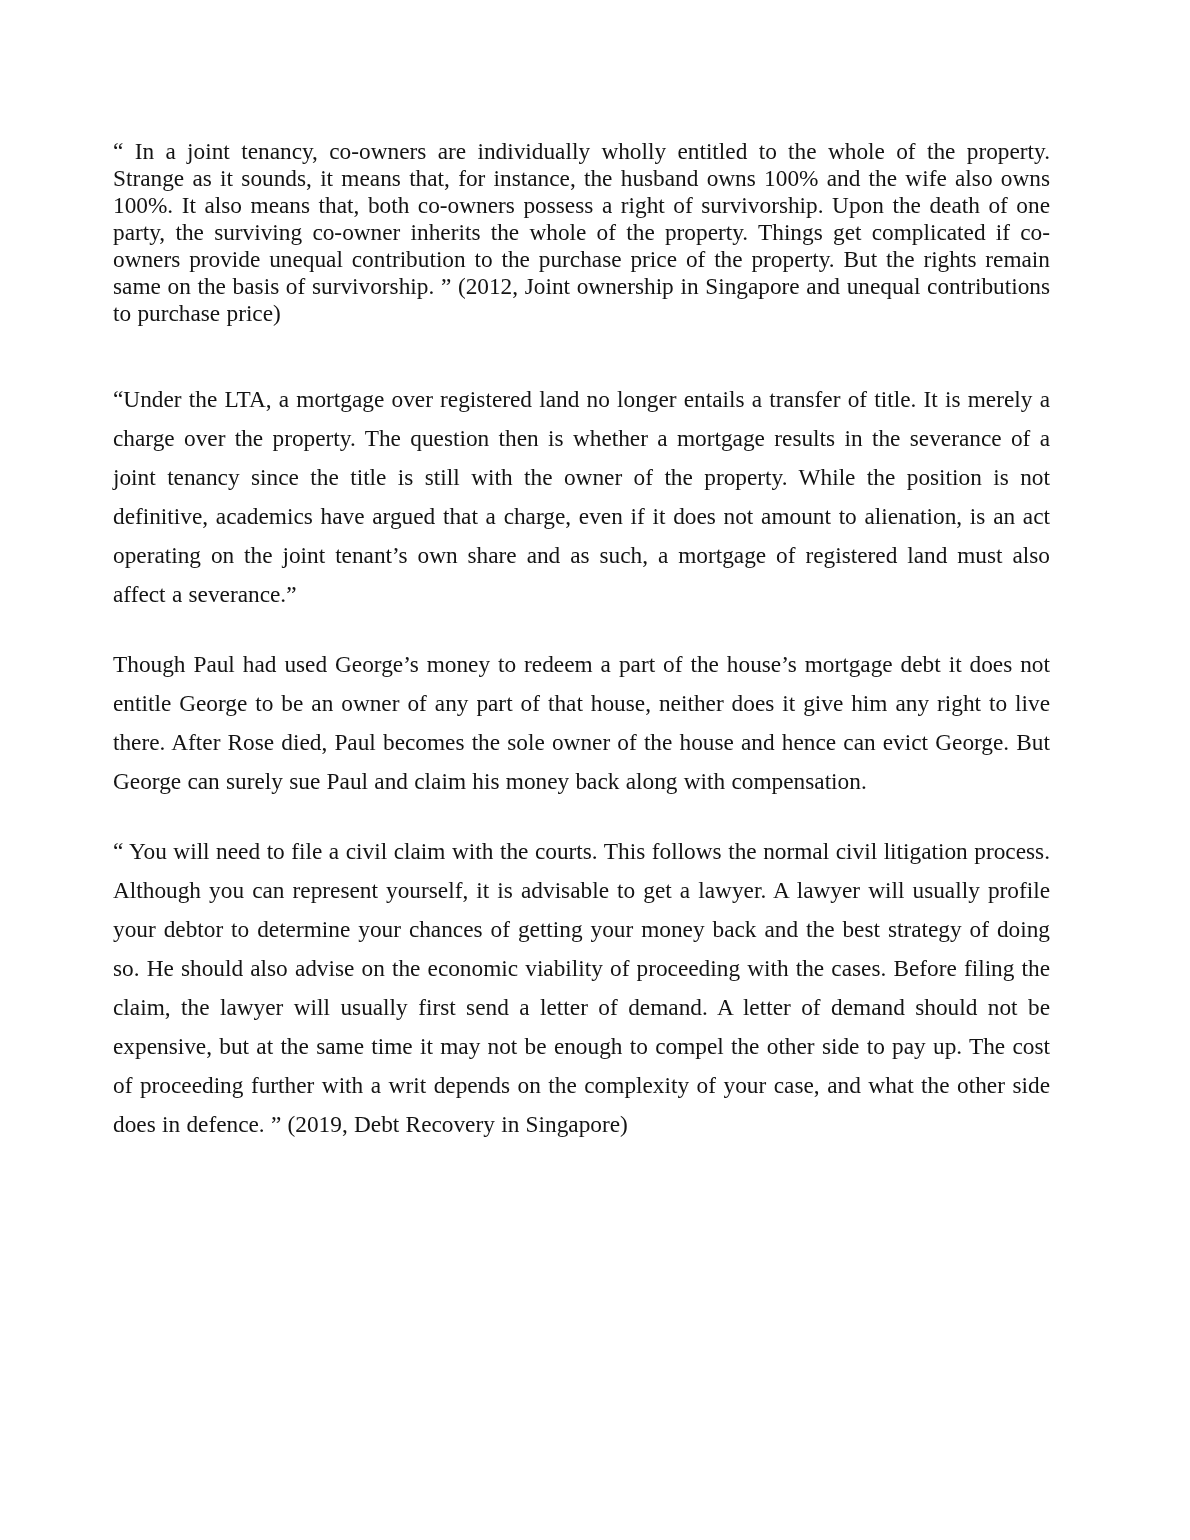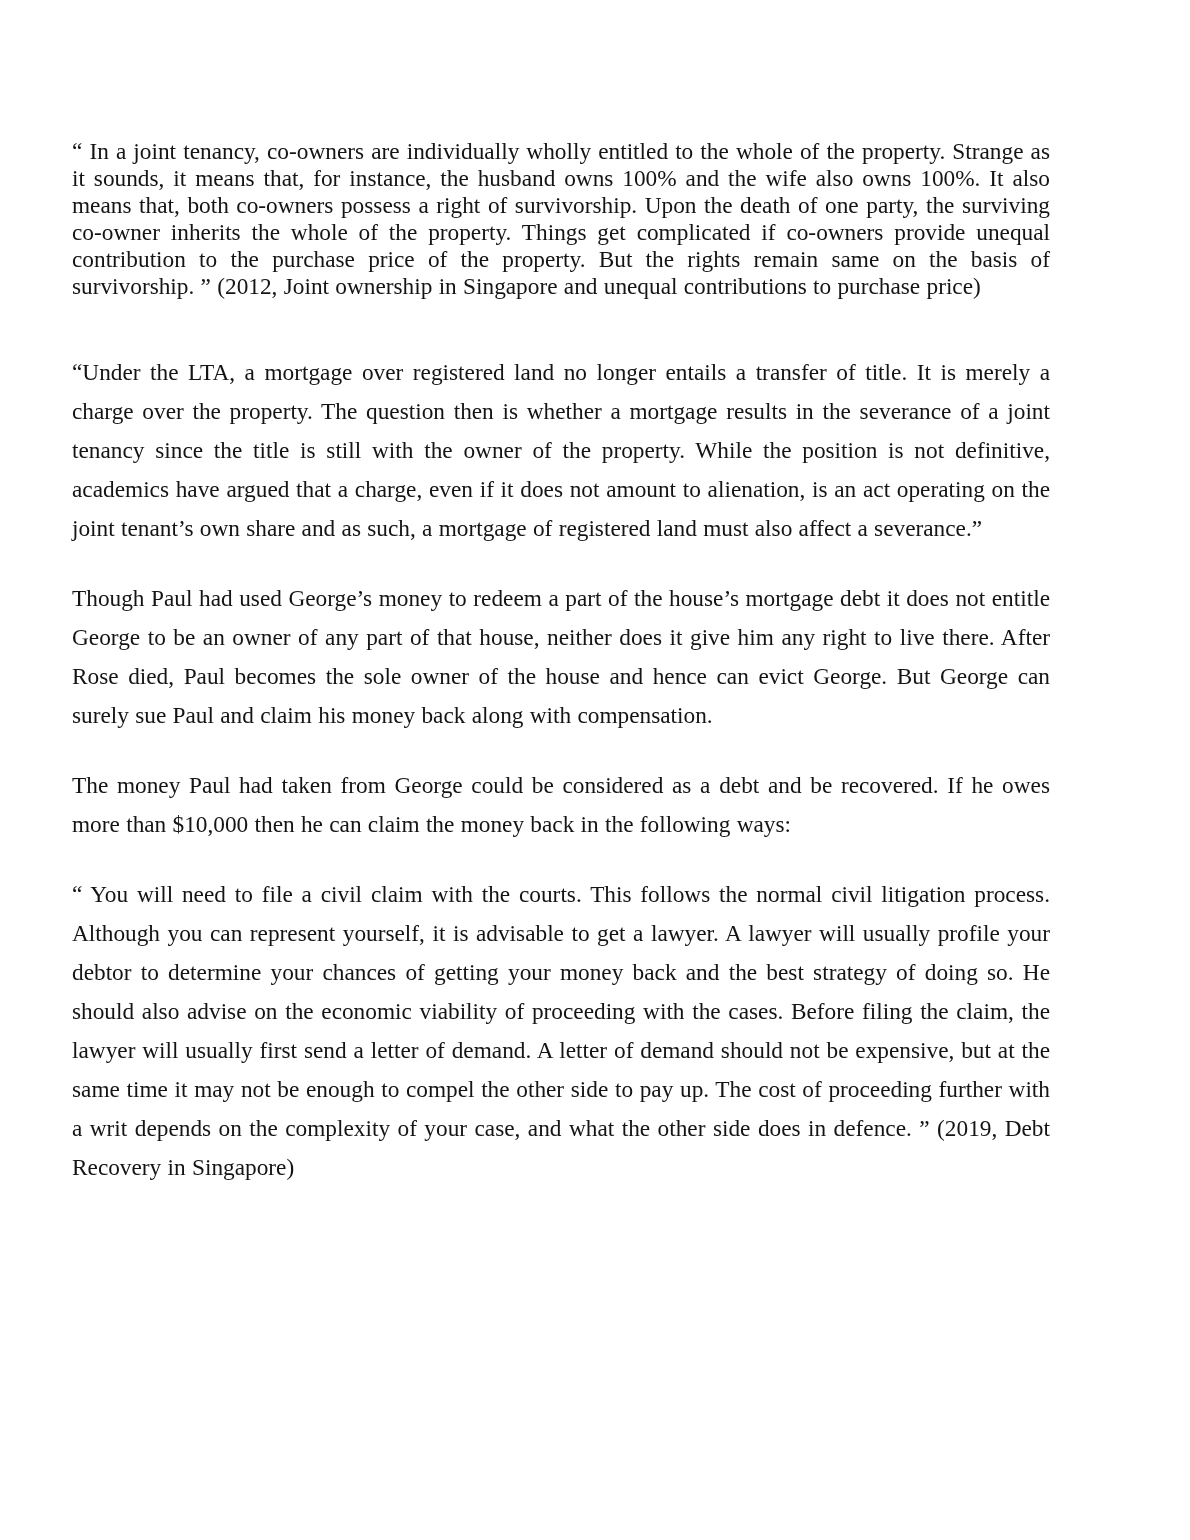--- a/index.html
+++ b/index.html
@@ -9,21 +9,21 @@
   }
   .page {
     position: relative;
     width: 1190px;
     height: 1540px;
     background: #ffffff;
     overflow: hidden;
   }
   .content {
     box-sizing: border-box;
-    padding: 138px 140px 0 72px;
+    padding: 138px 140px 0 113px;
     width: 1190px;
   }
   .para {
     font-family: "Liberation Serif", "DejaVu Serif", serif;
     font-size: 23.3px;
     color: #141414;
     text-align: justify;
     line-height: 39px;
     margin: 0 0 31px 0;
     word-spacing: 0.02em;
@@ -34,16 +34,15 @@
   }
 </style>
 </head>
 <body>
 
 <div class="page">
   <div class="content">
     <p class="para spacing-single">“ In a joint tenancy, co-owners are individually wholly entitled to the whole of the property. Strange as it sounds, it means that, for instance, the husband owns 100% and the wife also owns 100%. It also means that, both co-owners possess a right of survivorship. Upon the death of one party, the surviving co-owner inherits the whole of the property. Things get complicated if co-owners provide unequal contribution to the purchase price of the property. But the rights remain same on the basis of survivorship. ” (2012, Joint ownership in Singapore and unequal contributions to purchase price)</p>
     <p class="para">“Under the LTA, a mortgage over registered land no longer entails a transfer of title. It is merely a charge over the property. The question then is whether a mortgage results in the severance of a joint tenancy since the title is still with the owner of the property. While the position is not definitive, academics have argued that a charge, even if it does not amount to alienation, is an act operating on the joint tenant’s own share and as such, a mortgage of registered land must also affect a severance.”</p>
     <p class="para">Though Paul had used George’s money to redeem a part of the house’s mortgage debt it does not entitle George to be an owner of any part of that house, neither does it give him any right to live there. After Rose died, Paul becomes the sole owner of the house and hence can evict George. But George can surely sue Paul and claim his money back along with compensation.</p>
-    <p class="para">The money Paul had taken from George could be considered as a debt and be recovered. If he owes more than $10,000 then he can claim the money back in the following ways:</p>
     <p class="para">“ You will need to file a civil claim with the courts. This follows the normal civil litigation process. Although you can represent yourself, it is advisable to get a lawyer. A lawyer will usually profile your debtor to determine your chances of getting your money back and the best strategy of doing so. He should also advise on the economic viability of proceeding with the cases. Before filing the claim, the lawyer will usually first send a letter of demand. A letter of demand should not be expensive, but at the same time it may not be enough to compel the other side to pay up. The cost of proceeding further with a writ depends on the complexity of your case, and what the other side does in defence. ” (2019, Debt Recovery in Singapore)</p>
   </div>
 </div>
 
 </body></html>

